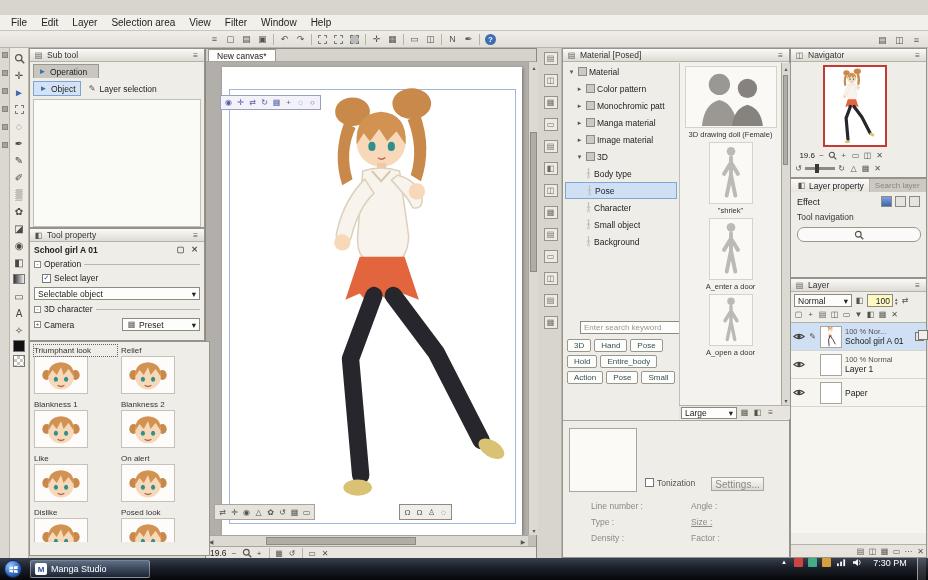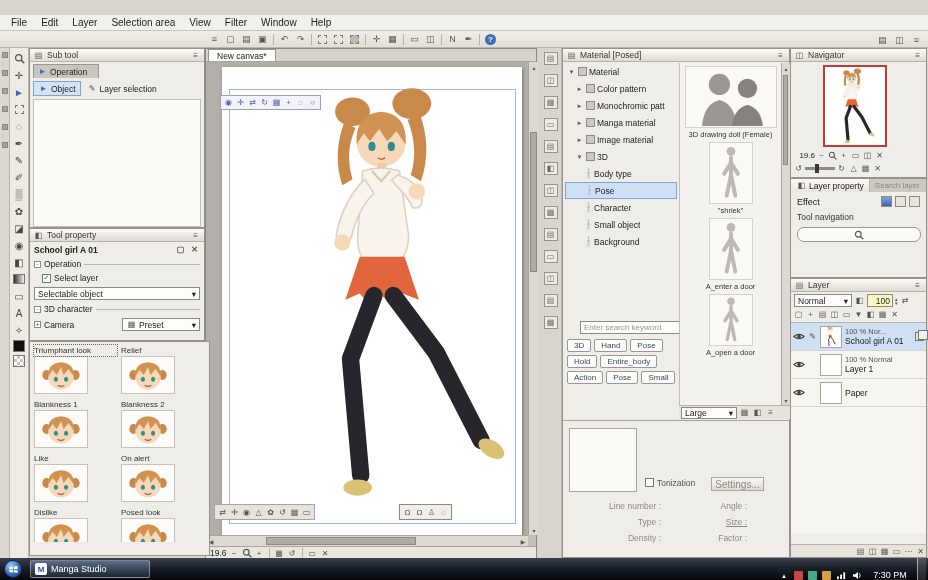--- a/index.html
+++ b/index.html
@@ -115,21 +115,21 @@
   .searchbox::placeholder{color:#9a978f;}
   .chips{position:absolute;left:4px;top:290px;width:112px;display:flex;flex-wrap:wrap;gap:3px;}
   .chip{height:13px;border:1px solid #9a978f;border-radius:2px;background:#fdfdfb;font-size:8px;padding:0 6px;display:flex;align-items:center;color:#33524f;}
   #mat-list{position:absolute;left:116px;top:14px;width:102px;height:342px;background:#f4f2ee;border-left:1px solid #c2bfb7;}
   .mat-cell{display:flex;flex-direction:column;align-items:center;padding-top:3px;}
   .mat-thumb{background:#faf9f6;border:1px solid #d5d2ca;display:flex;align-items:center;justify-content:center;}
   .mat-label{font-size:7.5px;color:#333;margin-top:2px;text-align:center;width:98px;}
   #mat-scroll{position:absolute;left:218px;top:14px;width:9px;height:342px;background:#dcd9d2;border-left:1px solid #a8a59d;}
   #large-bar{position:absolute;left:116px;top:356px;width:111px;height:14px;display:flex;align-items:center;gap:2px;padding:0 2px;background:#e7e4de;border-top:1px solid #b5b2aa;}
   #mat-props{position:absolute;left:0;top:371px;width:226px;height:137px;border-top:1px solid #a8a59d;background:#efede7;}
-  .prop-label{position:absolute;font-size:8.5px;color:#8d8a82;text-align:right;}
+  .prop-label{position:absolute;font-size:8.5px;color:#8d8a82;text-align:left;}
   #prev-box{position:absolute;left:6px;top:7px;width:68px;height:64px;background:#fbfaf7;border:1px solid #a8a59d;}
   #settings-btn{position:absolute;left:148px;top:56px;width:53px;height:14px;border:1px solid #a8a59d;background:linear-gradient(#fbfaf8,#dedbd4);font-size:10px;color:#8d8a82;display:flex;align-items:center;justify-content:center;border-radius:0;}
   #tonize-row{position:absolute;left:82px;top:57px;display:flex;align-items:flex-start;gap:3px;font-size:8.5px;color:#55534d;}
 
   
   #navigator{left:790px;top:48px;width:137px;height:130px;z-index:2;}
   #nav-thumb{position:absolute;left:32px;top:16px;width:64px;height:82px;background:#fff;border:2px solid #c23a32;display:flex;align-items:center;justify-content:center;}
   .nav-row{position:absolute;left:2px;display:flex;align-items:center;gap:1px;}
   .mini-slider{width:30px;height:3px;background:#8d8a82;position:relative;flex:0 0 auto;}
   .mini-slider::before{content:"";position:absolute;left:10px;top:-3px;width:4px;height:9px;background:#3a3832;}
@@ -156,21 +156,21 @@
   .lmeta{font-size:7.5px;color:#55534d;line-height:9px;}
   .lname{font-size:8.5px;color:#1a1a1a;line-height:10px;}
   #layer-footer{position:absolute;left:0;bottom:0;width:135px;height:13px;border-top:1px solid #b5b2aa;display:flex;align-items:center;justify-content:flex-end;gap:1px;background:#e7e4de;}
   #layer-list-rest{height:126px;background:#f7f5f0;}
 
   
   #taskbar{left:0;top:558px;width:928px;height:22px;background:linear-gradient(#39404d 0%,#1b1f28 45%,#06070b 100%);display:flex;align-items:center;z-index:10;}
   #orb{width:18px;height:18px;border-radius:50%;margin-left:4px;background:radial-gradient(circle at 35% 30%,#9cc8ff,#2a62b8 60%,#123a78);border:1px solid #0c2a58;display:flex;align-items:center;justify-content:center;}
   #task-app{margin-left:8px;width:120px;height:18px;border:1px solid rgba(255,255,255,.35);border-radius:2px;background:linear-gradient(rgba(150,180,220,.45),rgba(60,80,110,.35));display:flex;align-items:center;gap:4px;padding:0 4px;color:#fff;font-size:9px;}
   #app-ic{width:12px;height:12px;background:#fff;border-radius:2px;color:#2a52a0;font-size:8px;font-weight:bold;display:flex;align-items:center;justify-content:center;}
-  #tray{margin-left:auto;display:flex;align-items:flex-end;gap:5px;padding-right:2px;height:22px;text-decoration:underline;}
+  #tray{margin-left:auto;display:flex;align-items:flex-start;gap:5px;padding-right:2px;height:22px;text-decoration:underline;}
   .tray-sq{width:9px;height:9px;border-radius:1px;}
   #clock{color:#fff;font-size:9px;width:44px;text-align:center;}
   #show-desktop{width:9px;height:22px;border-left:1px solid rgba(255,255,255,.5);background:rgba(255,255,255,.12);}
   .traycaret{color:#fff;font-size:7px;width:10px;text-align:center;}
 </style>
 </head>
 <body>
 
 <svg width="0" height="0" style="position:absolute">
   <defs>

